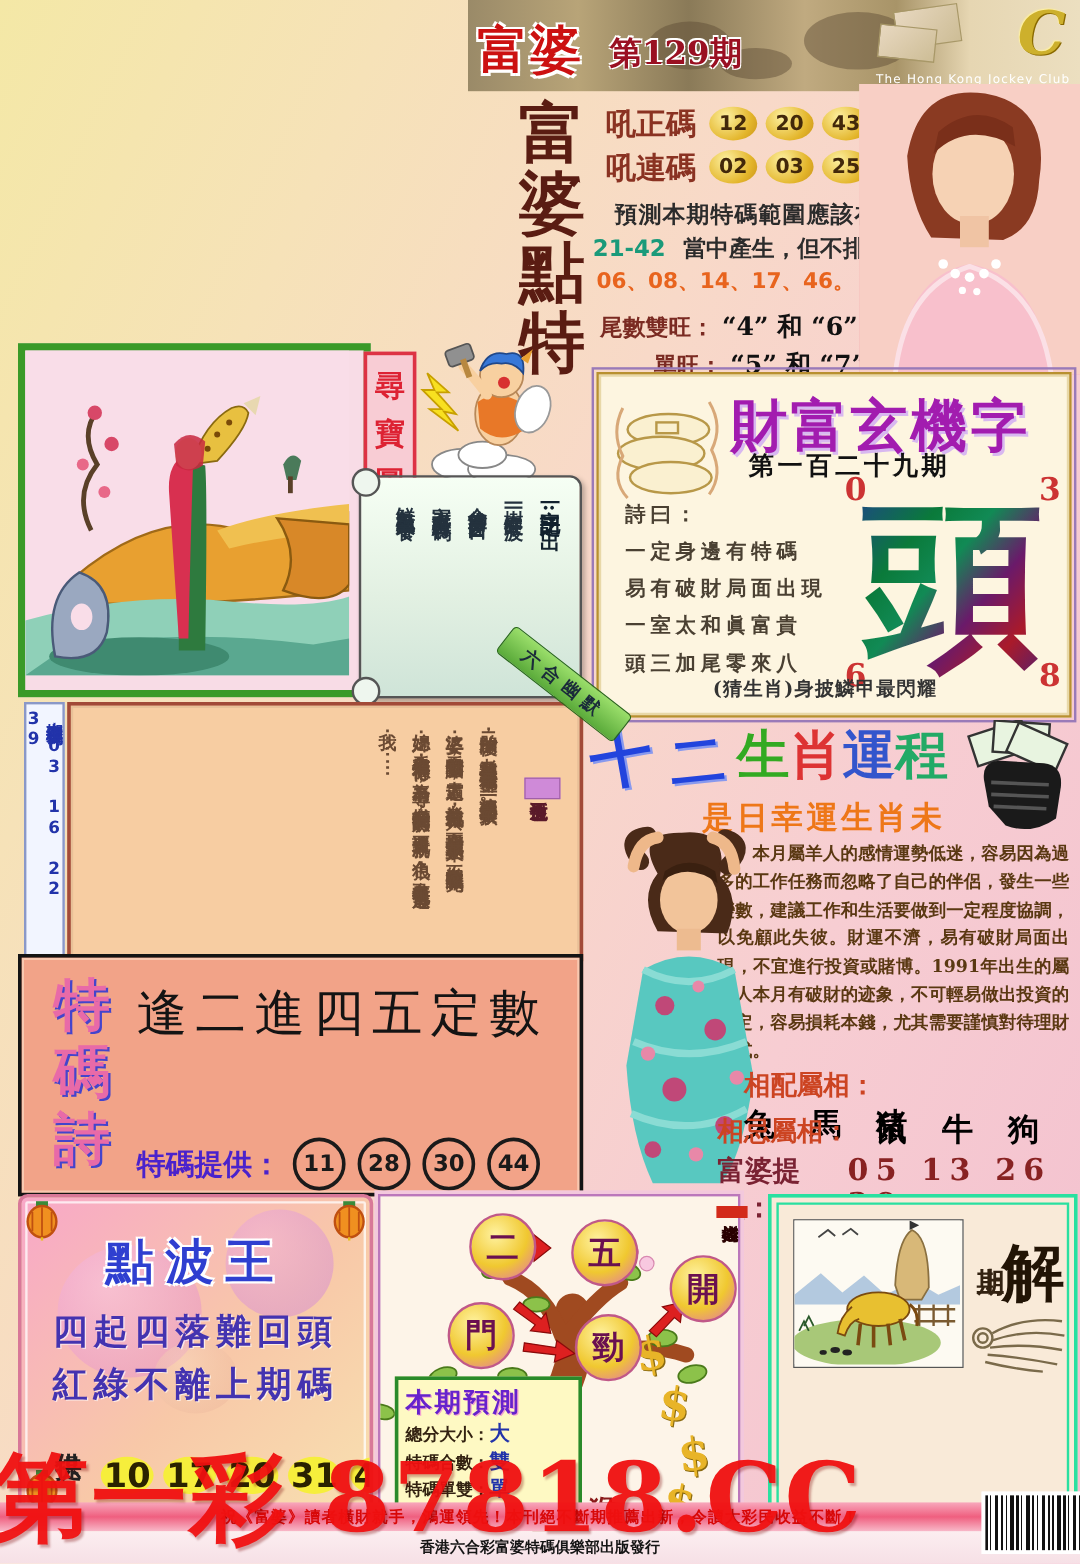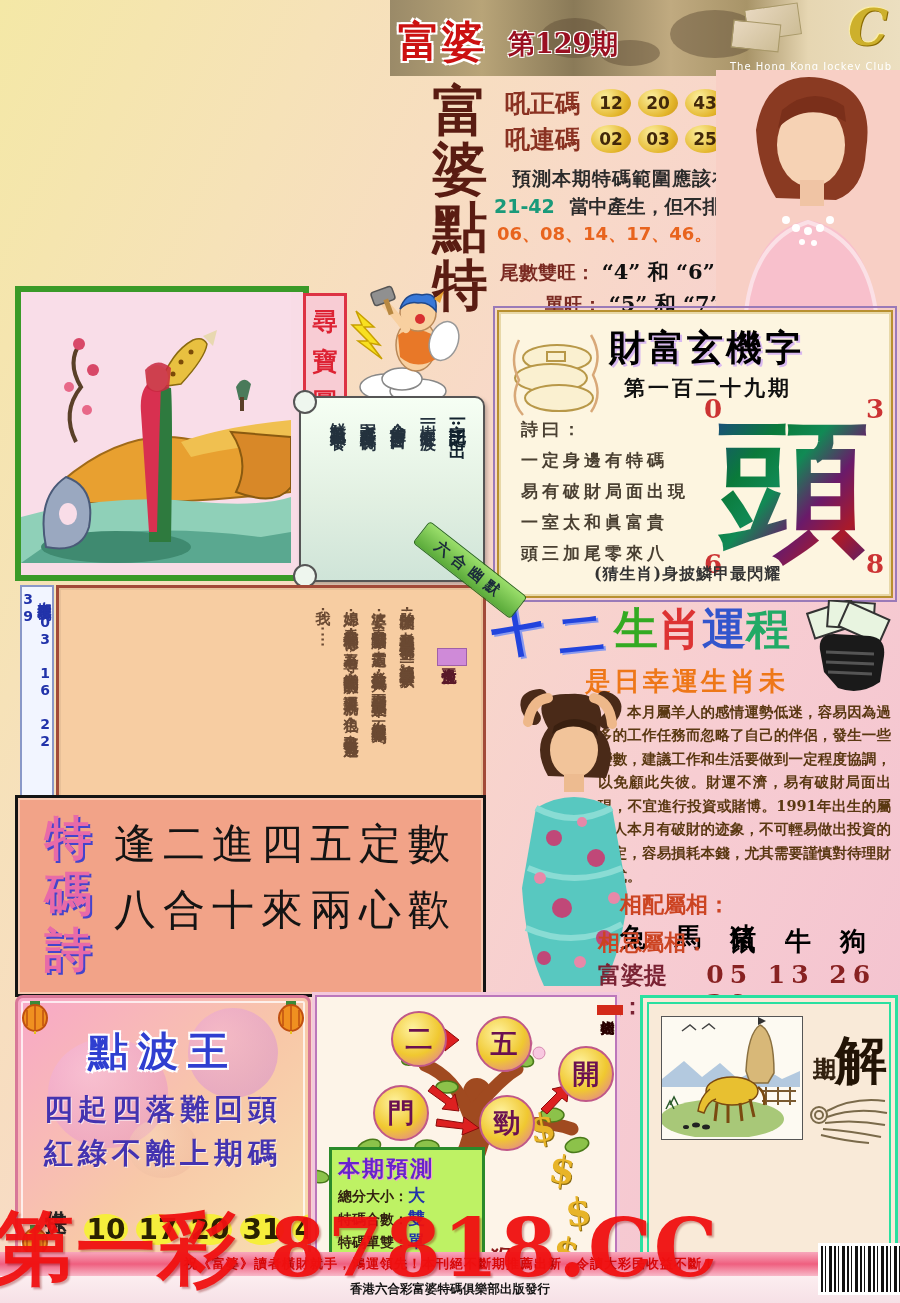--- a/index.html
+++ b/index.html
@@ -54,21 +54,21 @@
     background:linear-gradient(180deg,#f6fff4 0%,#e2f0e2 55%,#cfe4d8 100%);
     box-shadow:2px 3px 4px rgba(0,0,0,.25);}
   .scroll-curl{width:20px;height:20px;border:2px solid #555;border-radius:50%;background:#eef6ee;}
   .scroll-text{right:10px;top:12px;height:158px;writing-mode:vertical-rl;color:#24323e;}
   .scroll-text div{font-size:16px;line-height:30px;letter-spacing:2px;font-weight:bold;}
   .scroll-text div:first-child{font-size:17px;color:#12222e;}
 
   
   .mystery{left:497px;top:310px;width:392px;height:284px;background:#fdf5e0;
     border:2px solid #b89030;outline:2px solid #9a7ab8;outline-offset:2px;box-shadow:inset 0 0 0 2px #e8d8a8;}
-  .mys-title{left:110px;top:12px;font-size:36px;font-weight:bold;color:#000000;letter-spacing:3px;
+  .mys-title{left:110px;top:12px;font-size:47px;font-weight:bold;color:#a21caf;letter-spacing:3px;
     text-shadow:2px 2px 0 #d8b8f0;}
   .mys-issue{left:125px;top:62px;font-size:21px;font-weight:bold;color:#111;letter-spacing:3px;}
   .mys-poem{left:22px;top:102px;color:#4a4032;font-weight:bold;}
   .mys-poem div{font-size:17px;line-height:31px;letter-spacing:4px;}
   .bigchar{left:205px;top:88px;width:180px;height:175px;}
   .bigchar .glyph{font-size:150px;font-weight:bold;line-height:170px;text-align:center;
     background:linear-gradient(130deg,#223a99 0%,#0a7a3a 30%,#118a55 45%,#6a1a6a 62%,#aa1a2a 78%,#332288 100%);
     -webkit-background-clip:text;background-clip:text;color:transparent;}
   .corner{font-size:26px;font-weight:bold;color:#cc3333;}
   .mys-hint{left:95px;top:252px;font-size:16px;font-weight:bold;color:#333;letter-spacing:1px;}
@@ -136,21 +136,21 @@
   .tree{left:315px;top:995px;width:298px;height:280px;background:#fdf4e8;border:2px solid #bb77bb;
     box-shadow:0 0 0 3px #f3c8dc;}
   .tree-tag{right:-8px;top:8px;width:24px;padding:5px 1px;background:#d32a1a;text-align:center;z-index:6;}
   .tree-tag div{font-size:14px;font-weight:bold;color:#2a0000;line-height:19px;}
   .fruit{width:52px;height:52px;border-radius:50%;
     background:radial-gradient(circle at 38% 30%,#fff2a0 0%,#f0c830 55%,#e070b0 100%);
     border:2px solid #c05888;display:flex;align-items:center;justify-content:center;
     font-size:27px;font-weight:bold;color:#6a1050;z-index:4;}
   .gold-dollar{font-size:38px;font-weight:bold;color:#e8b428;text-shadow:1px 1px 0 #8a6a10;z-index:3;}
   .tree-bottom{left:84px;top:246px;font-size:22px;font-weight:bold;color:#8a1a1a;letter-spacing:8px;z-index:4;}
-  .forecast{left:12px;top:150px;width:138px;background:#bef264;border:3px solid #2a8a2a;padding:4px 6px 6px 6px;z-index:5;}
+  .forecast{left:12px;top:150px;width:138px;background:#fef9c3;border:3px solid #2a8a2a;padding:4px 6px 6px 6px;z-index:5;}
   .forecast-title{font-size:22px;font-weight:bold;color:#6622cc;letter-spacing:2px;text-shadow:1px 1px 0 #f0a0d0;}
   .forecast-row{font-size:14px;font-weight:bold;color:#332211;line-height:22px;}
   .forecast-row b{color:#2233aa;font-size:17px;}
 
   
   .last{left:640px;top:995px;width:252px;height:272px;background:#f9ead8;
     border:3px solid #2ae0a0;box-shadow:inset 0 0 0 4px #f9ead8,inset 0 0 0 6px #2ae0a0;}
   .painting{left:18px;top:18px;width:140px;height:122px;background:#fdfaf2;border:1px solid #555;}
   .last-small{left:168px;top:40px;width:24px;text-align:center;}
   .last-small div{font-size:23px;font-weight:bold;color:#332211;line-height:28px;}
@@ -362,21 +362,27 @@
   <div>六合幽默</div>
 </div>
 
 <div class="abs spoem">
   <div class="abs spoem-title serif">
     <div>特</div>
     <div>碼</div>
     <div>詩</div>
   </div>
   <div class="abs spoem-line serif" style="top:18px;">逢二進四五定數</div>
-  <div class="abs spoem-line serif" style="top:84px;">八合十來兩心歡</div>
+  <div class="abs provide-row">
+    <span class="provide-label">特碼提供：</span>
+    <span class="circnum">11</span>
+    <span class="circnum">28</span>
+    <span class="circnum">30</span>
+    <span class="circnum">44</span>
+  </div>
 </div>
 
 <div class="abs zod-title serif">
   <span class="zt1">十</span>
   <span class="zt2">二</span>
   <span class="zt3" style="color:#33aa22;">生</span>
   <span class="zt3" style="color:#dd3333;">肖</span>
   <span class="zt3" style="color:#3355cc;">運</span>
   <span class="zt3" style="color:#22aa66;">程</span>
 </div>

